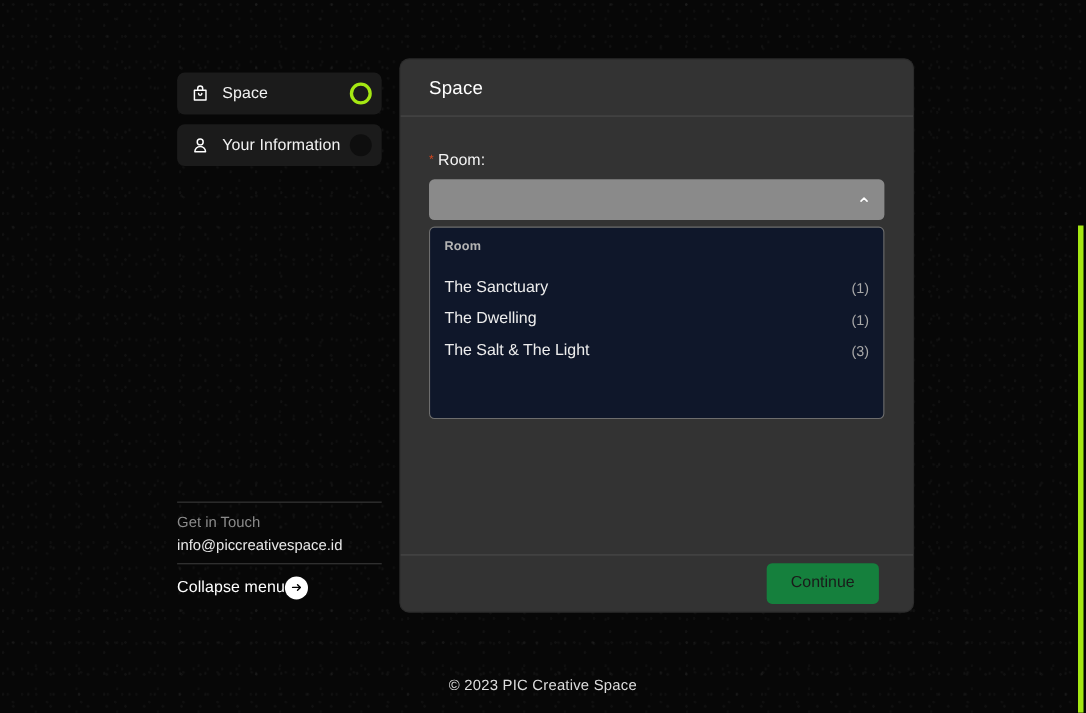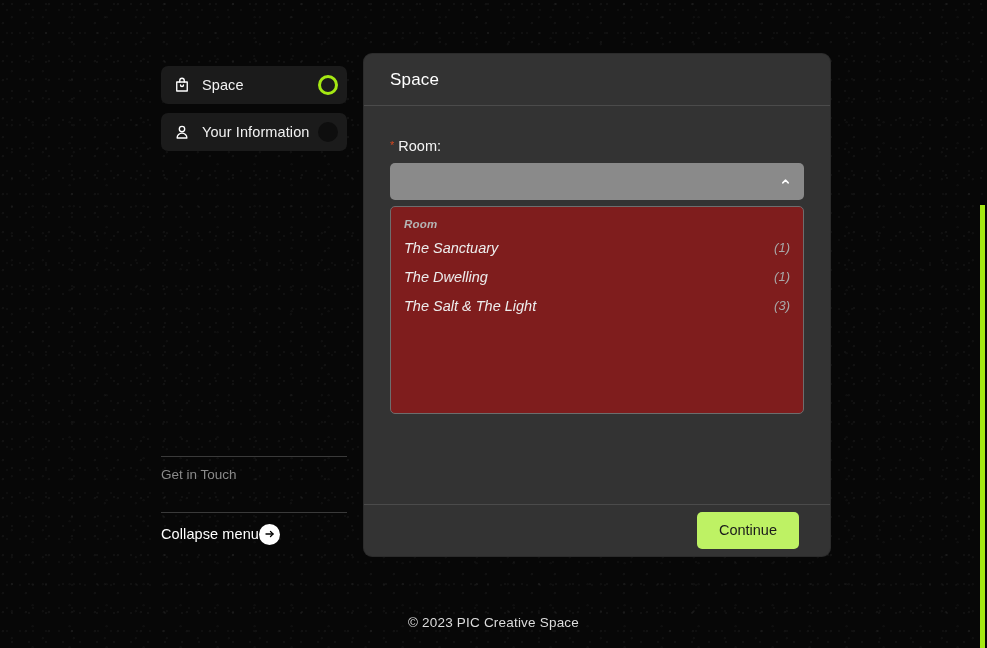--- a/index.html
+++ b/index.html
@@ -205,39 +205,38 @@
     width: 13px;
     height: 13px;
     color: #ffffff;
     display: flex;
     align-items: center;
     justify-content: center;
   }
 
   .dropdown {
     margin-top: 6px;
-    background: #7f1d1d;
+    background: #0f172a;
     border: 1px solid #6d6d6d;
     border-radius: 5px;
-    height: 208px;
+    height: 175px;
     padding: 11px 0 0 0;
     overflow: hidden;
-    font-style: italic;
   }
   .dropdown-group-label {
     font-size: 11.5px;
     font-weight: bold;
     color: #b4b4b4;
     padding: 0 13px;
     margin-bottom: 10px;
     letter-spacing: 0.2px;
   }
   .option {
     display: flex;
-    align-items: flex-start;
+    align-items: flex-end;
     justify-content: space-between;
     padding: 0 13px;
     height: 29px;
     cursor: pointer;
   }
   .option-label {
     font-size: 14.5px;
     color: #ededed;
   }
   .option-count {
@@ -247,21 +246,21 @@
 
   .panel-footer {
     height: 51px;
     border-top: 1px solid #4b4b4b;
     display: flex;
     align-items: center;
     justify-content: flex-end;
     padding-right: 31px;
   }
   .continue-btn {
-    background: #bef264;
+    background: #15803d;
     color: #1a1a1a;
     border: none;
     border-radius: 5px;
     font-family: "Liberation Sans", sans-serif;
     font-size: 14.5px;
     padding: 0 22px;
     height: 37px;
     cursor: pointer;
   }
 
@@ -325,20 +324,21 @@
       <span class="nav-label">Your Information</span>
       <span class="nav-dot"></span>
     </div>
 
   </div>
 
   <div class="side-divider top"></div>
 
   <div class="contact">
     <div class="contact-title">Get in Touch</div>
+    <div class="contact-email">info@piccreativespace.id</div>
   </div>
 
   <div class="side-divider bottom"></div>
 
   <div class="collapse-row">
     <span class="collapse-label">Collapse menu</span>
     <span class="collapse-btn">
       <svg width="12" height="12" viewBox="0 0 24 24" fill="none" stroke="currentColor" stroke-width="2.6" stroke-linecap="round" stroke-linejoin="round">
         <path d="M4 12h14"></path>
         <path d="M13 7l5 5-5 5"></path>

